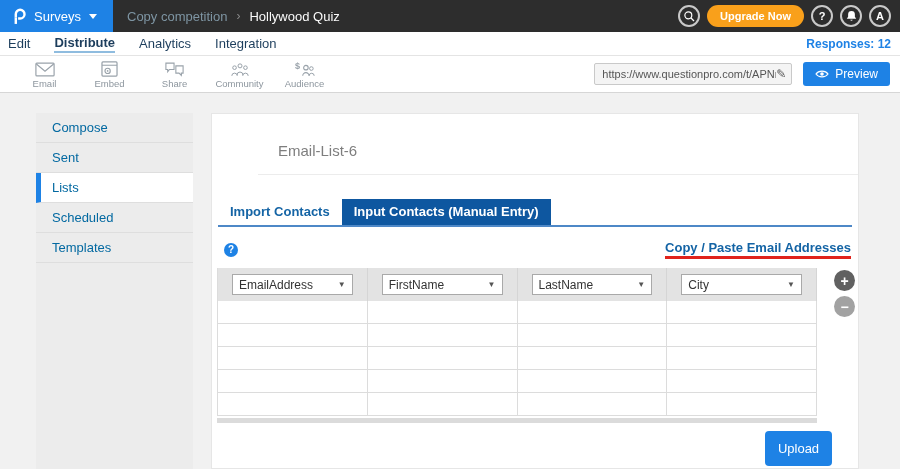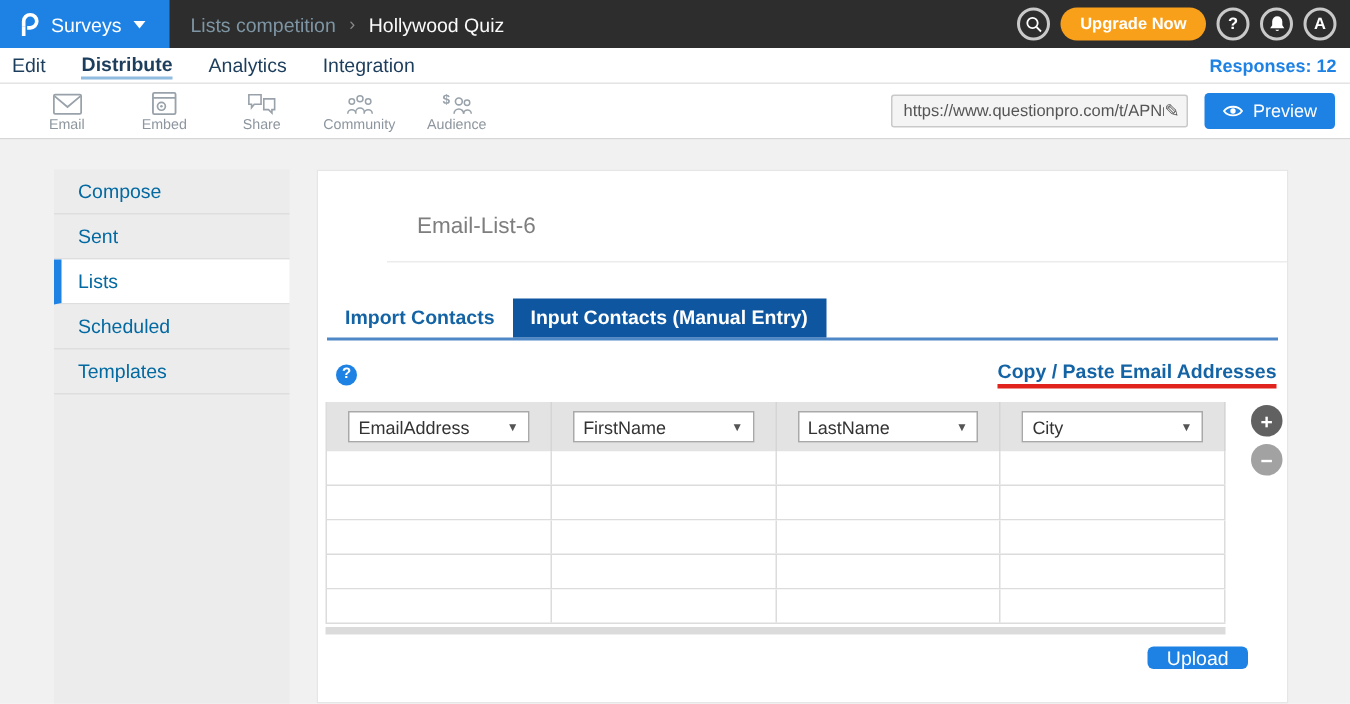--- a/index.html
+++ b/index.html
@@ -82,41 +82,41 @@
   .tcell { border-right:1px solid #DCDCDC; cursor:text; }
   .hscroll { width:600px; height:5px; background:#DBDBDB; margin-top:2px; }
 
   .rowbtns { position:absolute; left:617px; top:2px; display:flex; flex-direction:column; gap:5px; }
   .circle-action { width:21px; height:21px; border-radius:50%; color:#fff; font-size:14px;
     font-weight:bold; display:flex; align-items:center; justify-content:center;
     border:none; cursor:pointer; line-height:1; }
   .circle-action.add { background:#616161; }
   .circle-action.remove { background:#A2A2A2; }
 
-  .upload-btn { position:absolute; right:26px; top:317px; width:67px; height:15px;
+  .upload-btn { position:absolute; right:26px; top:317px; width:67px; height:35px;
     background:#1E82E5; color:#fff; font-size:13px; border:none; border-radius:4px; cursor:pointer; }
 
   svg { display:block; }
 </style>
 </head>
 <body>
 
 <div class="topbar">
   <div class="logo">
     <span class="logo-mark">
       <svg width="13" height="17" viewBox="0 0 14 18">
         <path d="M3 17 V10" stroke="#fff" stroke-width="2.6" fill="none"></path>
         <path d="M3 10 V6.5 a4.7 4.7 0 1 1 9.4 0 a4.7 4.7 0 0 1 -4.7 4.7 H5.5" stroke="#fff" stroke-width="2.6" fill="none"></path>
       </svg>
     </span>
     <span class="logo-text">Surveys</span>
     <span class="logo-caret"></span>
   </div>
   <div class="breadcrumb">
-    <span class="crumb-parent">Lists competition</span>
+    <span class="crumb-parent">Copy competition</span>
     <span class="crumb-sep">›</span>
     <span class="crumb-current">Hollywood Quiz</span>
   </div>
   <div class="topbar-right">
     <span class="circle-btn">
       <svg width="12" height="12" viewBox="0 0 18 18">
         <circle cx="8" cy="8" r="5.2" stroke="#fff" stroke-width="1.8" fill="none"></circle>
         <line x1="12" y1="12" x2="16.5" y2="16.5" stroke="#fff" stroke-width="1.8"></line>
       </svg>
     </span>

